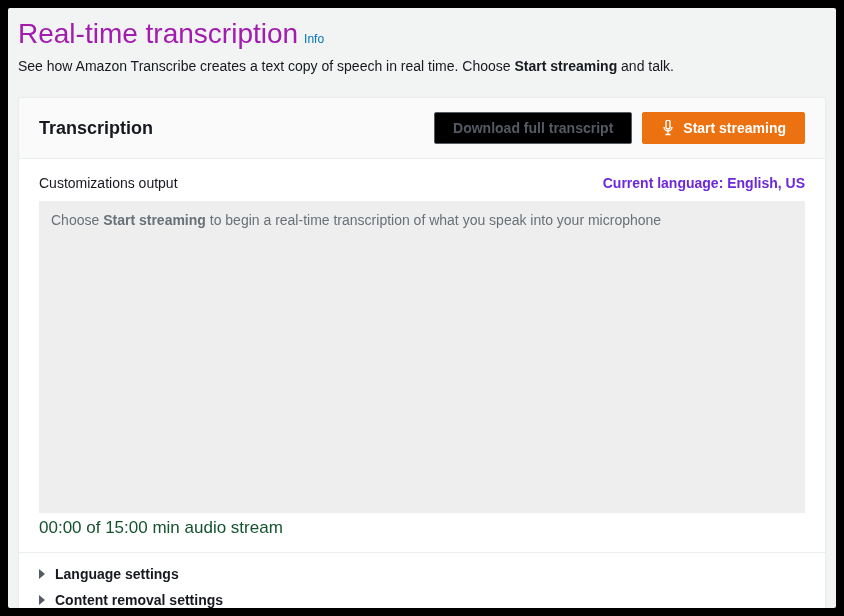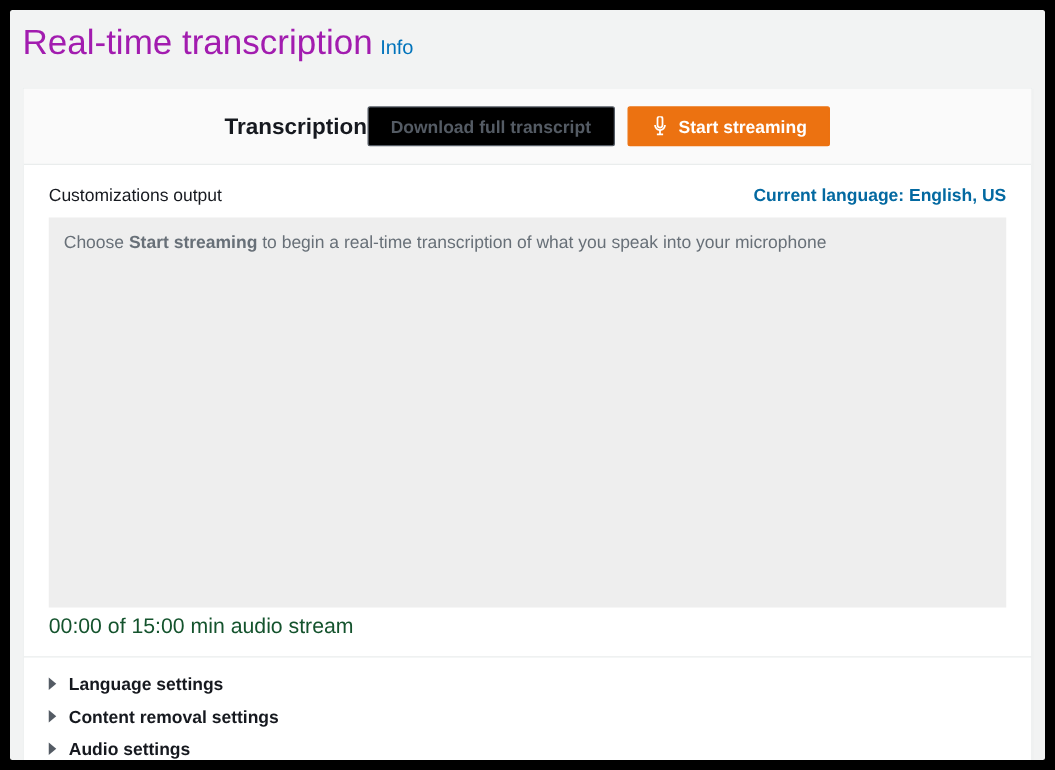--- a/index.html
+++ b/index.html
@@ -24,21 +24,21 @@
     display: flex;
     align-items: baseline;
     gap: 6px;
   }
   .page-title {
     font-size: 28px;
     font-weight: 400;
     color: #a21caf;
   }
   .info-link {
-    font-size: 16px;
+    font-size: 12px;
     color: #0073bb;
     font-weight: 400;
     cursor: pointer;
   }
   .page-desc {
     margin-top: 6px;
     font-size: 14px;
     color: #16191f;
     line-height: 1.5;
   }
@@ -46,21 +46,21 @@
 
   .card {
     margin: 14px 10px 10px 10px;
     background: #fff;
     border: 1px solid #eaeded;
     box-shadow: 0 1px 1px rgba(0,0,0,0.05);
   }
   .card-header {
     display: flex;
     align-items: center;
-    justify-content: center;
+    justify-content: space-between;
     padding: 14px 20px;
     background: #fafafa;
     border-bottom: 1px solid #eaeded;
   }
   .card-title {
     font-size: 18px;
     font-weight: 700;
     color: #16191f;
   }
   .card-actions {
@@ -104,21 +104,21 @@
     align-items: baseline;
     margin-bottom: 10px;
   }
   .output-label {
     font-size: 14px;
     color: #16191f;
   }
   .lang-label {
     font-size: 14px;
     font-weight: 700;
-    color: #0369a1;
+    color: #6d28d9;
   }
   .output-area {
     width: 100%;
     height: 312px;
     background: #eee;
     border: none;
     padding: 10px 12px;
     font-size: 14px;
     color: #687078;
     line-height: 1.4;
@@ -161,20 +161,23 @@
 </head>
 <body>
 
 <div class="frame">
 
   <div class="page-header">
     <div class="page-title-row">
       <h1 class="page-title">Real-time transcription</h1>
       <a class="info-link">Info</a>
     </div>
+    <p class="page-desc">
+      <span>See how Amazon Transcribe creates a text copy of speech in real time. Choose </span><b>Start streaming</b><span> and talk.</span>
+    </p>
   </div>
 
   <div class="card">
     <div class="card-header">
       <div class="card-title">Transcription</div>
       <div class="card-actions">
         <button class="btn btn-secondary">
           <span>Download full transcript</span>
         </button>
         <button class="btn btn-primary">

